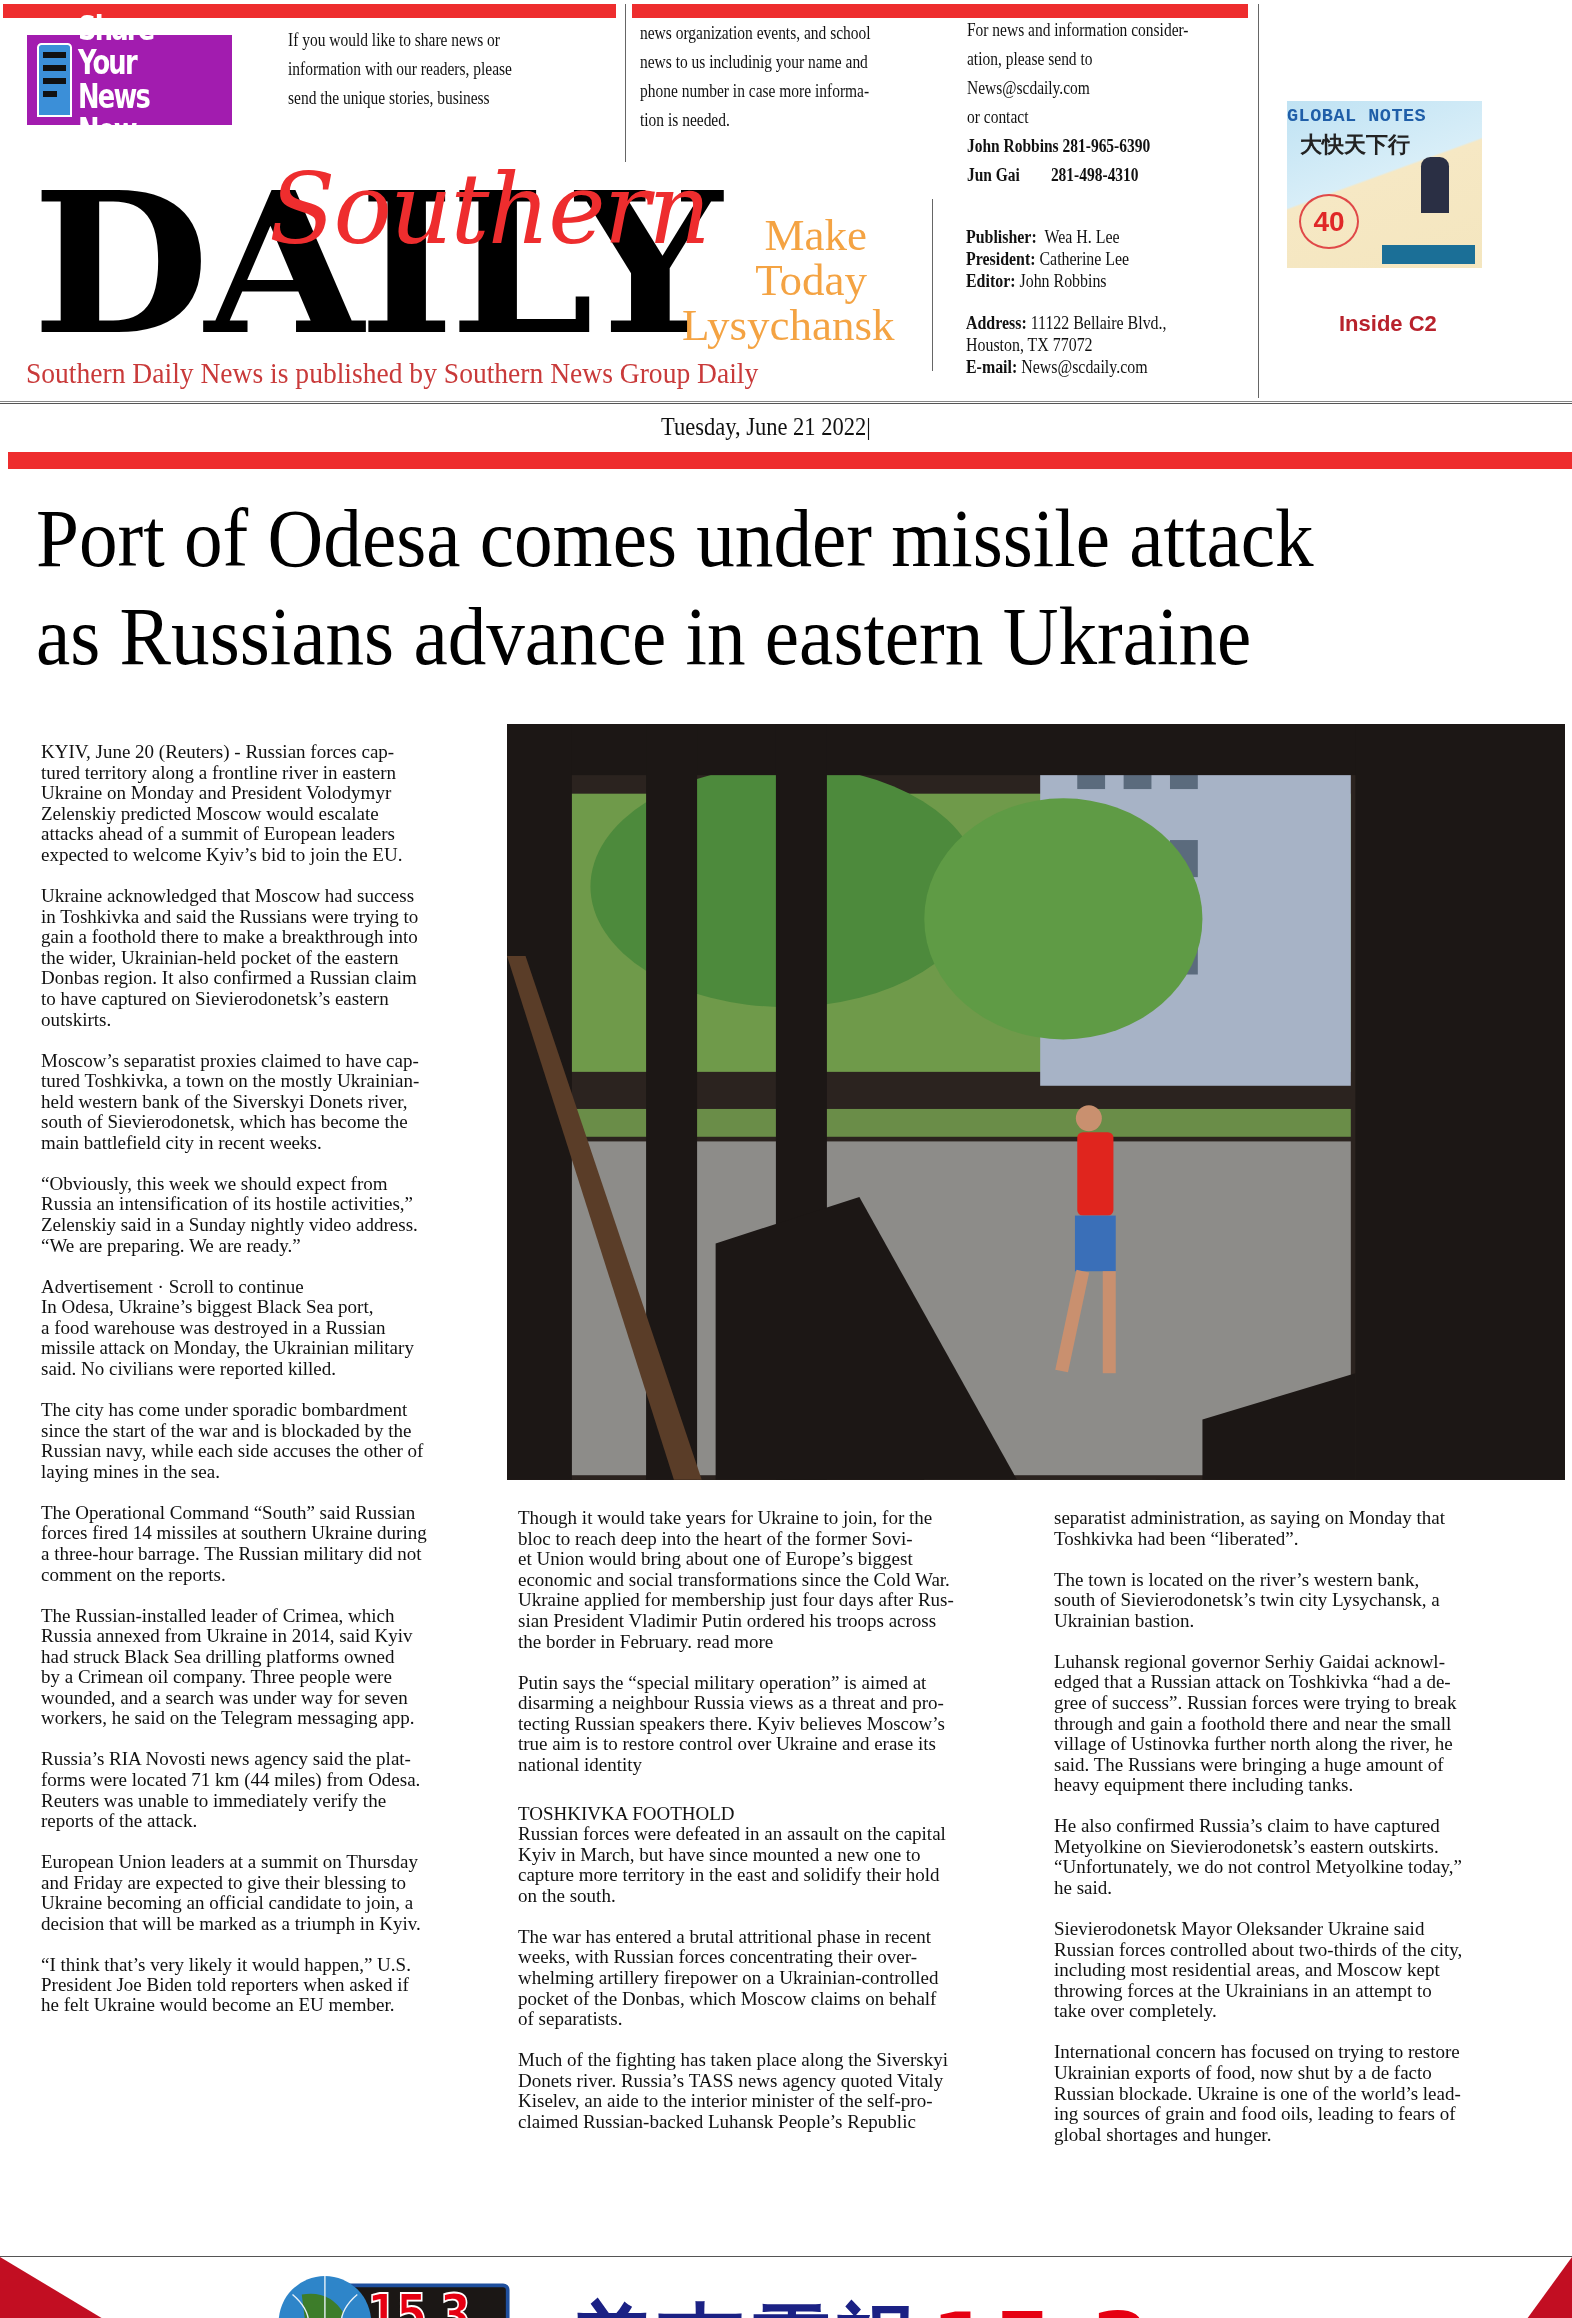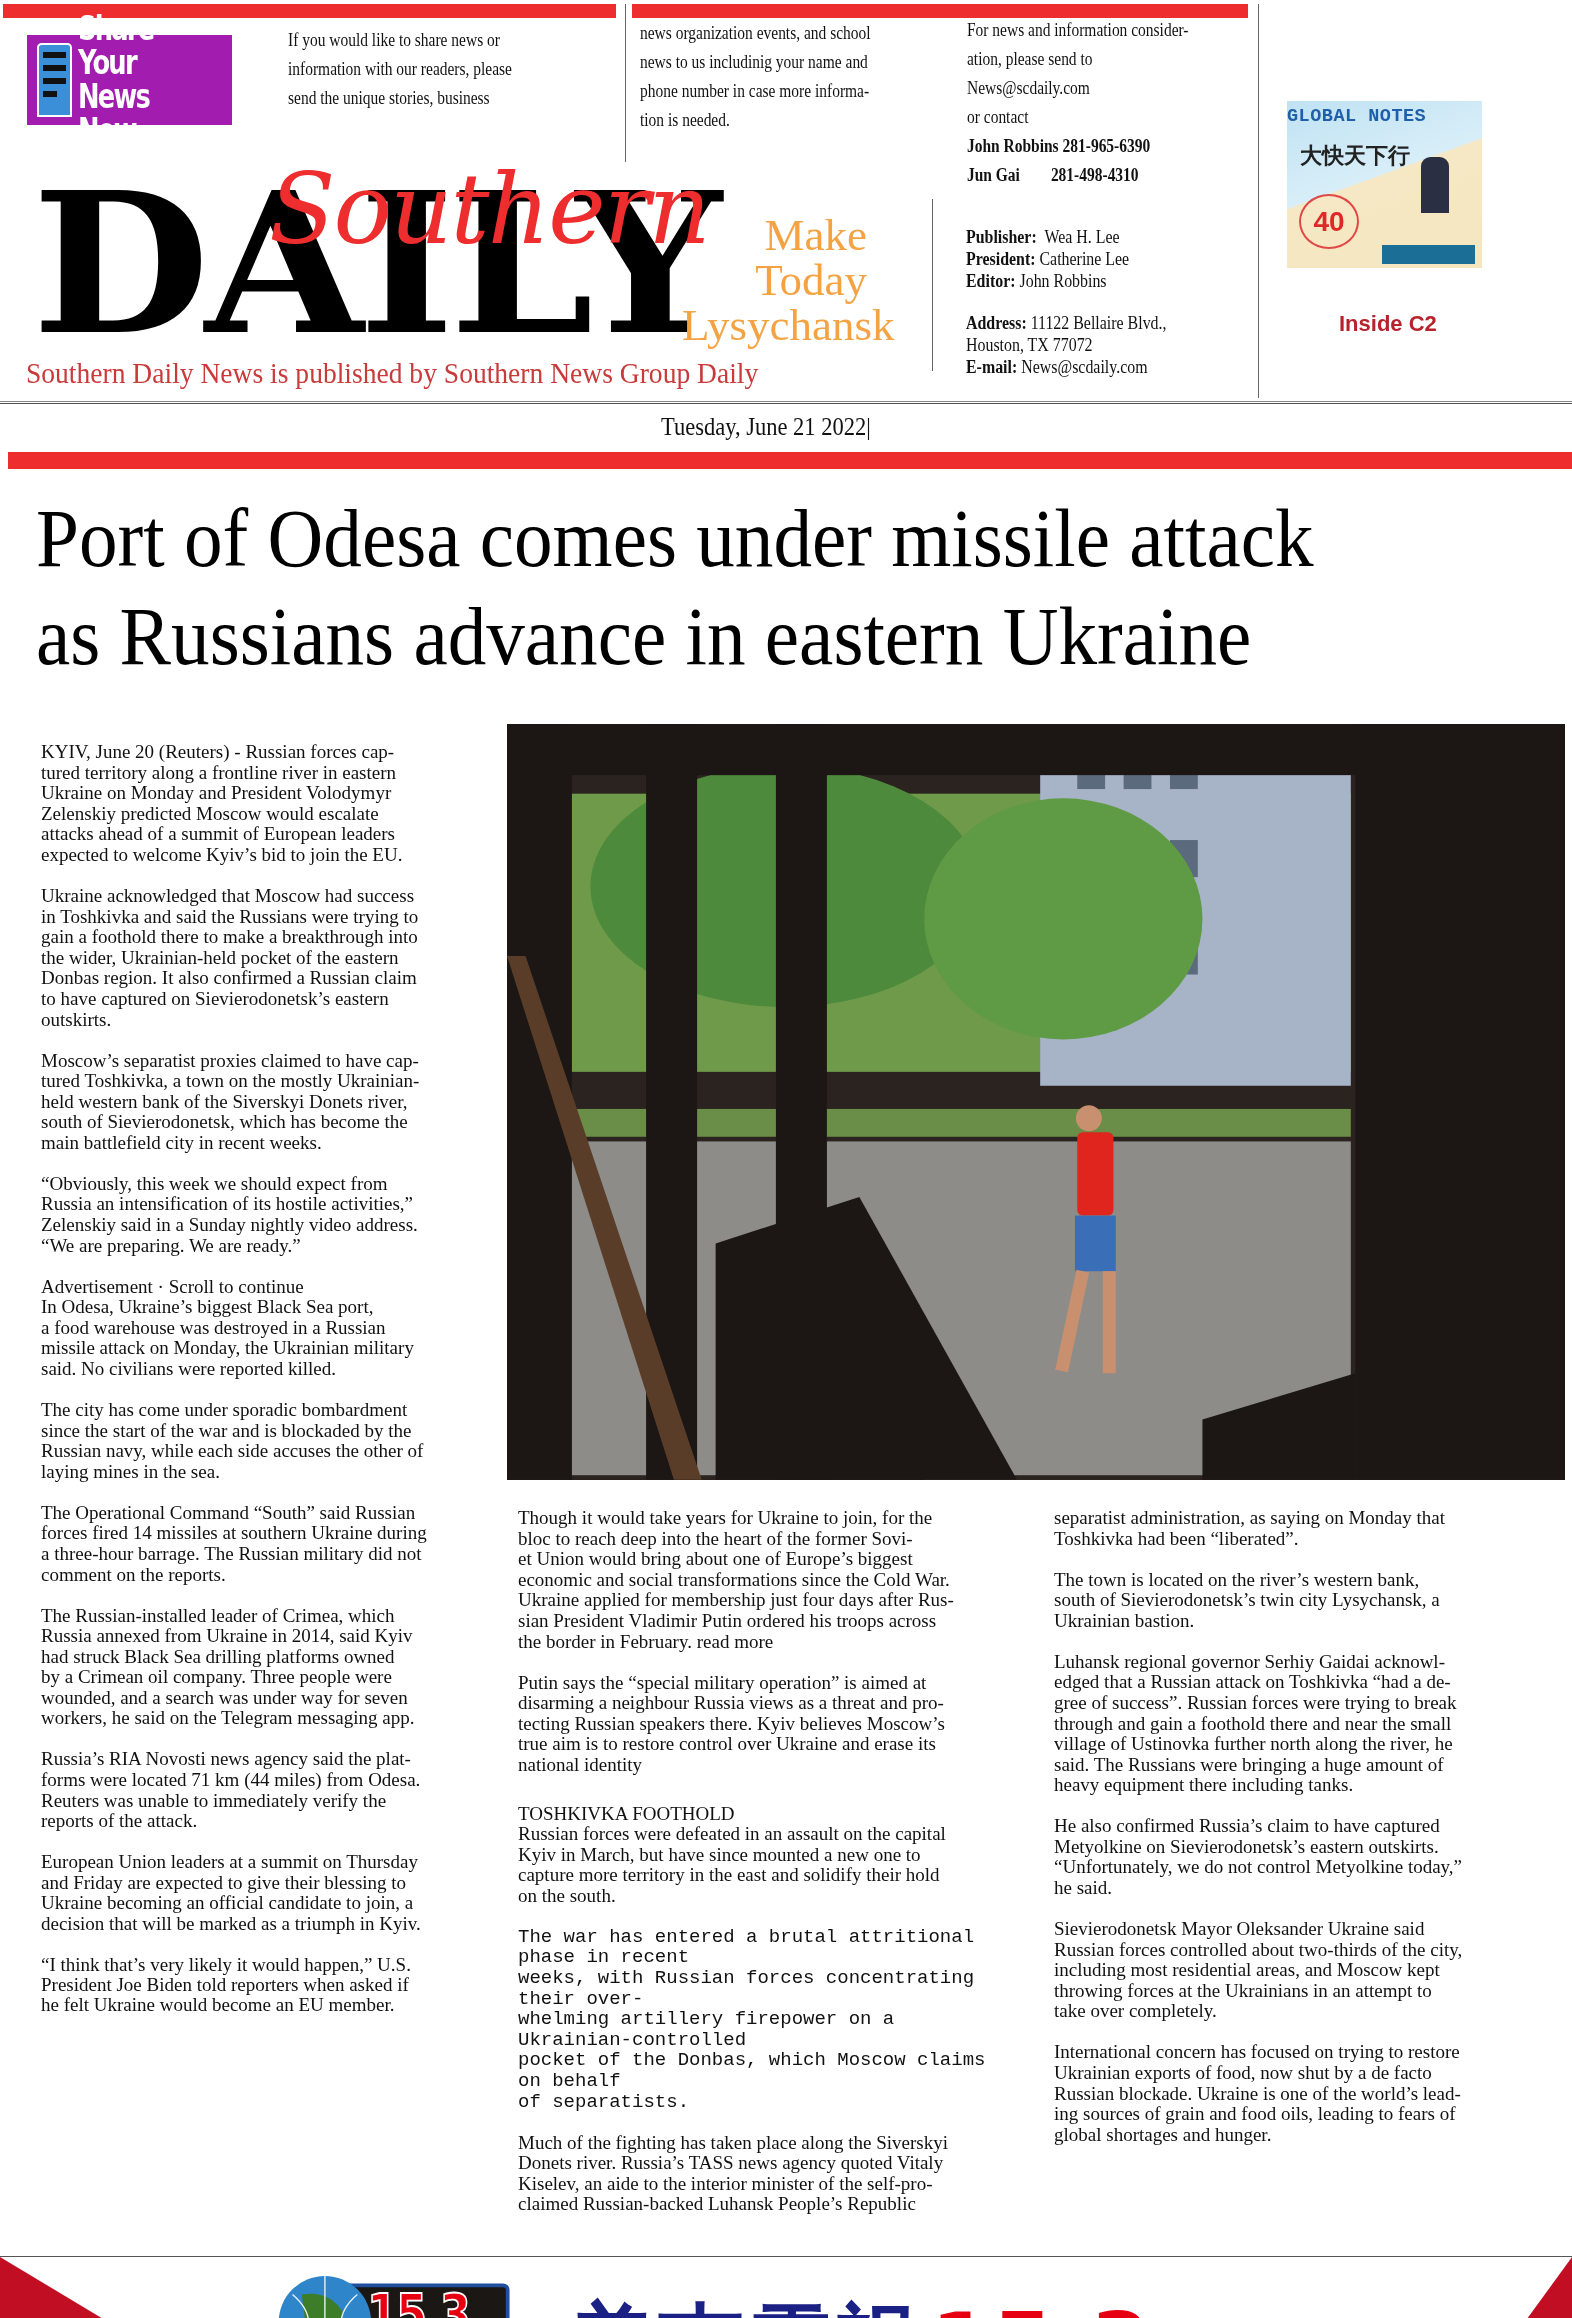--- a/index.html
+++ b/index.html
@@ -21,21 +21,21 @@
   #masthead-daily { left:32px; top:185px; font-family:"DejaVu Serif", serif; font-weight:bold; font-size:195px; line-height:158px; letter-spacing:-4.6px; color:#000; transform:scaleX(1.05); transform-origin:left top; }
   #masthead-southern { left:269px; top:153px; font-family:"DejaVu Serif", serif; font-style:italic; font-size:97px; color:#ee2d2e; letter-spacing:-1.9px; }
   #masthead-slogan { left:682px; top:213px; font-size:45px; line-height:45px; color:#f4a343; text-align:right; width:185px; }
   #masthead-tagline { left:25.5px; top:357px; font-size:29px; color:#c93a3a; transform:scaleX(0.95); transform-origin:left; white-space:nowrap; }
 
   .pub { font-size:18.5px; line-height:22px; transform:scaleX(0.86); transform-origin:left top; }
   .pub b { font-weight:bold; }
 
   #global-notes { left:1287px; top:101px; width:195px; height:167px; background:linear-gradient(160deg,#bfe2f3 0%,#d8eef8 45%,#f6e8c4 46%,#f4e6bf 100%); overflow:hidden; }
   #global-notes .gn-title { position:absolute; left:0; top:4.6px; font-family:Liberation Mono, monospace; font-weight:bold; color:#1f5ea8; font-size:18.5px; letter-spacing:0.5px; }
-  #global-notes .gn-cn { position:absolute; left:13px; top:40px; font-size:22px; font-weight:bold; color:#222; }
+  #global-notes .gn-cn { position:absolute; left:13px; top:29px; font-size:22px; font-weight:bold; color:#222; }
   #global-notes .gn-badge { position:absolute; left:12px; top:93px; width:56px; height:51px; border:2.8px solid #e04848; border-radius:50%; color:#e02828; font-weight:bold; font-size:28px; text-align:center; line-height:51px; font-family:"Liberation Sans", sans-serif; }
   #global-notes .gn-person { position:absolute; left:134px; top:56px; width:28px; height:56px; background:#2a2f44; border-radius:9.3px 9.3px 0 0; }
   #global-notes .gn-bar { position:absolute; left:95px; top:144px; width:93px; height:18.5px; background:#1b6f97; }
   #inside-c2 { left:1339px; top:311px; font-family:"Liberation Sans", sans-serif; font-weight:bold; color:#b8222c; font-size:22px; }
 
   #dateline { left:661px; top:413px; font-size:25px; transform:scaleX(0.9); transform-origin:left top; }
 
   #headline { left:36px; top:489px; font-size:83px; line-height:98px; color:#000; transform:scaleX(0.93); transform-origin:left top; white-space:nowrap; }
 
   
@@ -246,21 +246,21 @@
 disarming a neighbour Russia views as a threat and pro-
 tecting Russian speakers there. Kyiv believes Moscow’s
 true aim is to restore control over Ukraine and erase its
 national identity
  </p>
     <p style="line-height: 20.6px; margin-bottom: 20.4px; margin-top: 28px;">TOSHKIVKA FOOTHOLD
 Russian forces were defeated in an assault on the capital
 Kyiv in March, but have since mounted a new one to
 capture more territory in the east and solidify their hold
 on the south.</p>
-    <p style="line-height: 20.6px; margin-bottom: 20.4px; font-family: Liberation Mono, monospace;">The war has entered a brutal attritional phase in recent
+    <p style="line-height: 20.6px; margin-bottom: 20.4px;">The war has entered a brutal attritional phase in recent
 weeks, with Russian forces concentrating their over-
 whelming artillery firepower on a Ukrainian-controlled
 pocket of the Donbas, which Moscow claims on behalf
 of separatists.</p>
     <p style="line-height: 20.6px; margin-bottom: 20.4px;">Much of the fighting has taken place along the Siverskyi
 Donets river. Russia’s TASS news agency quoted Vitaly
 Kiselev, an aide to the interior minister of the self-pro-
 claimed Russian-backed Luhansk People’s Republic</p>
   </div>
 <div class="abs col" id="col3">

